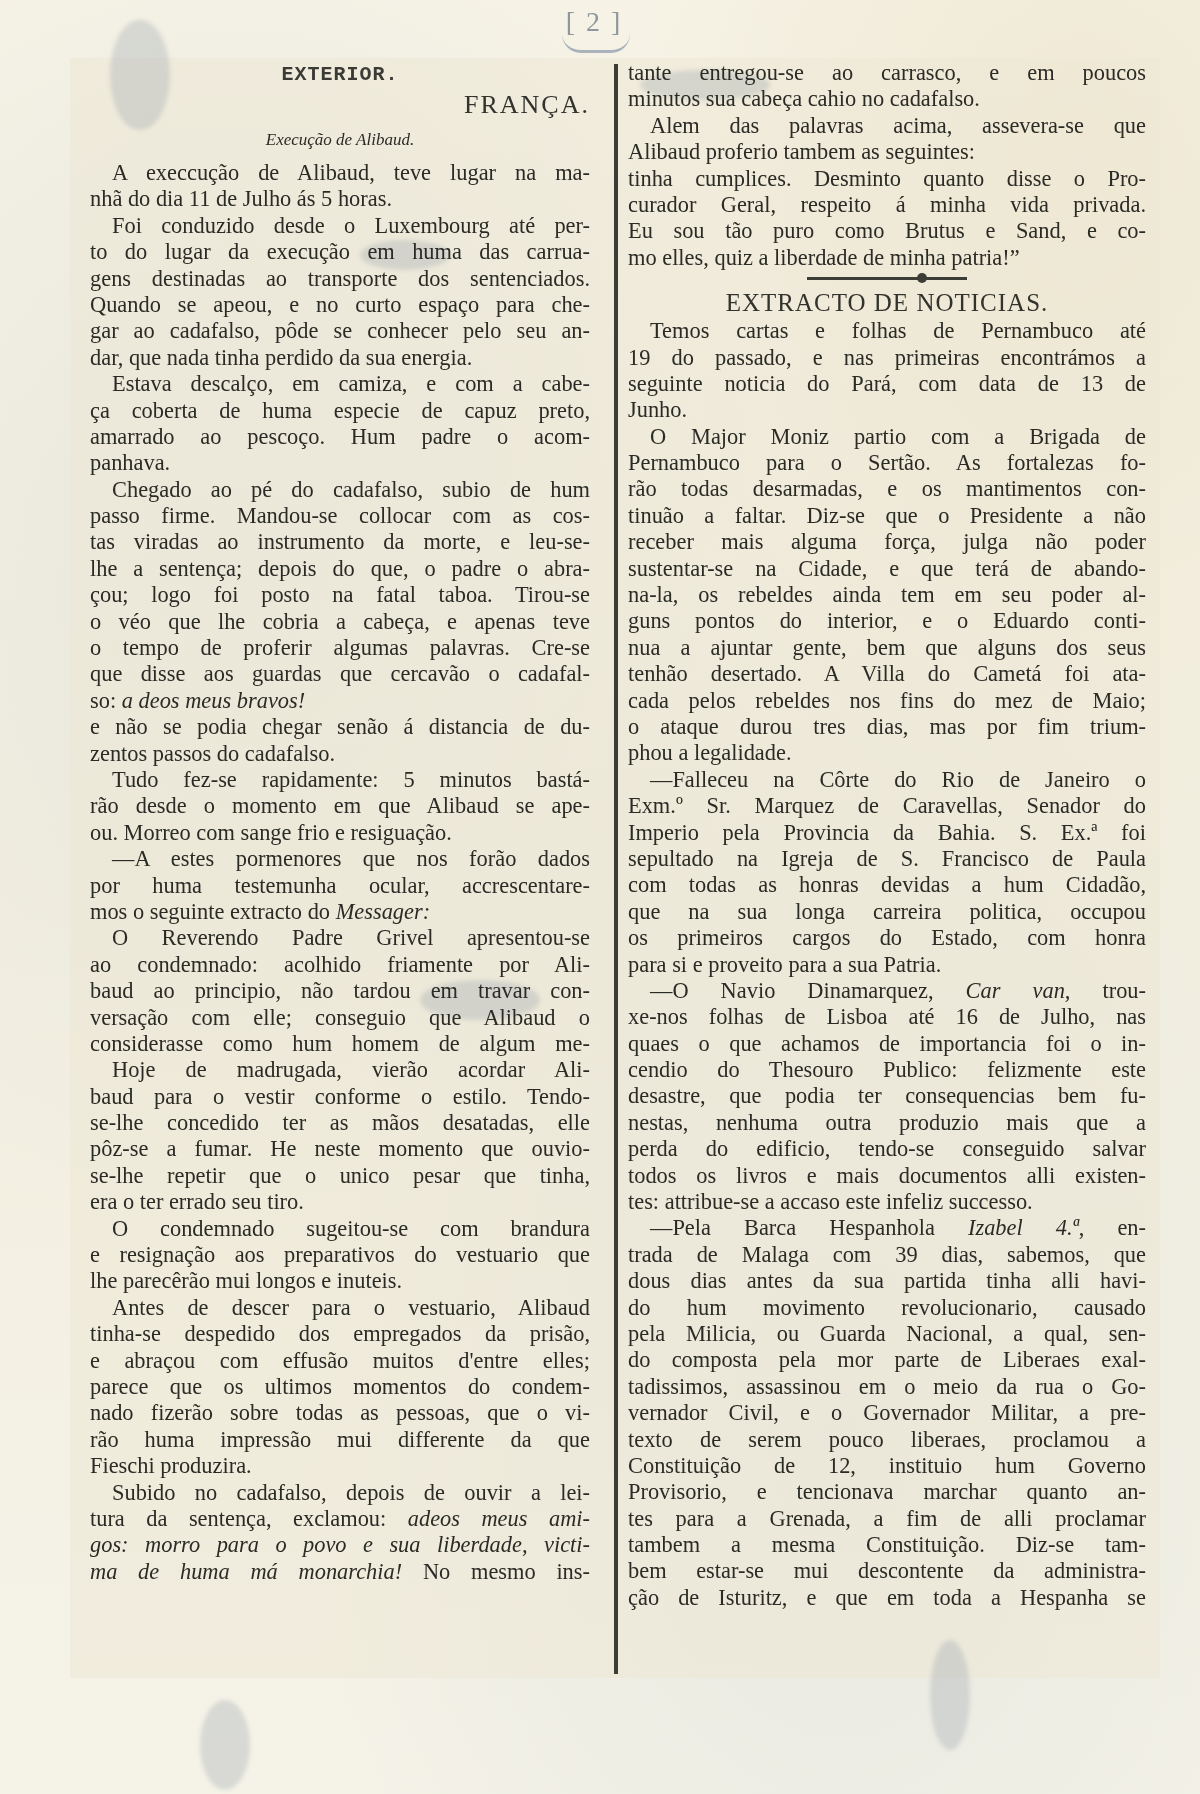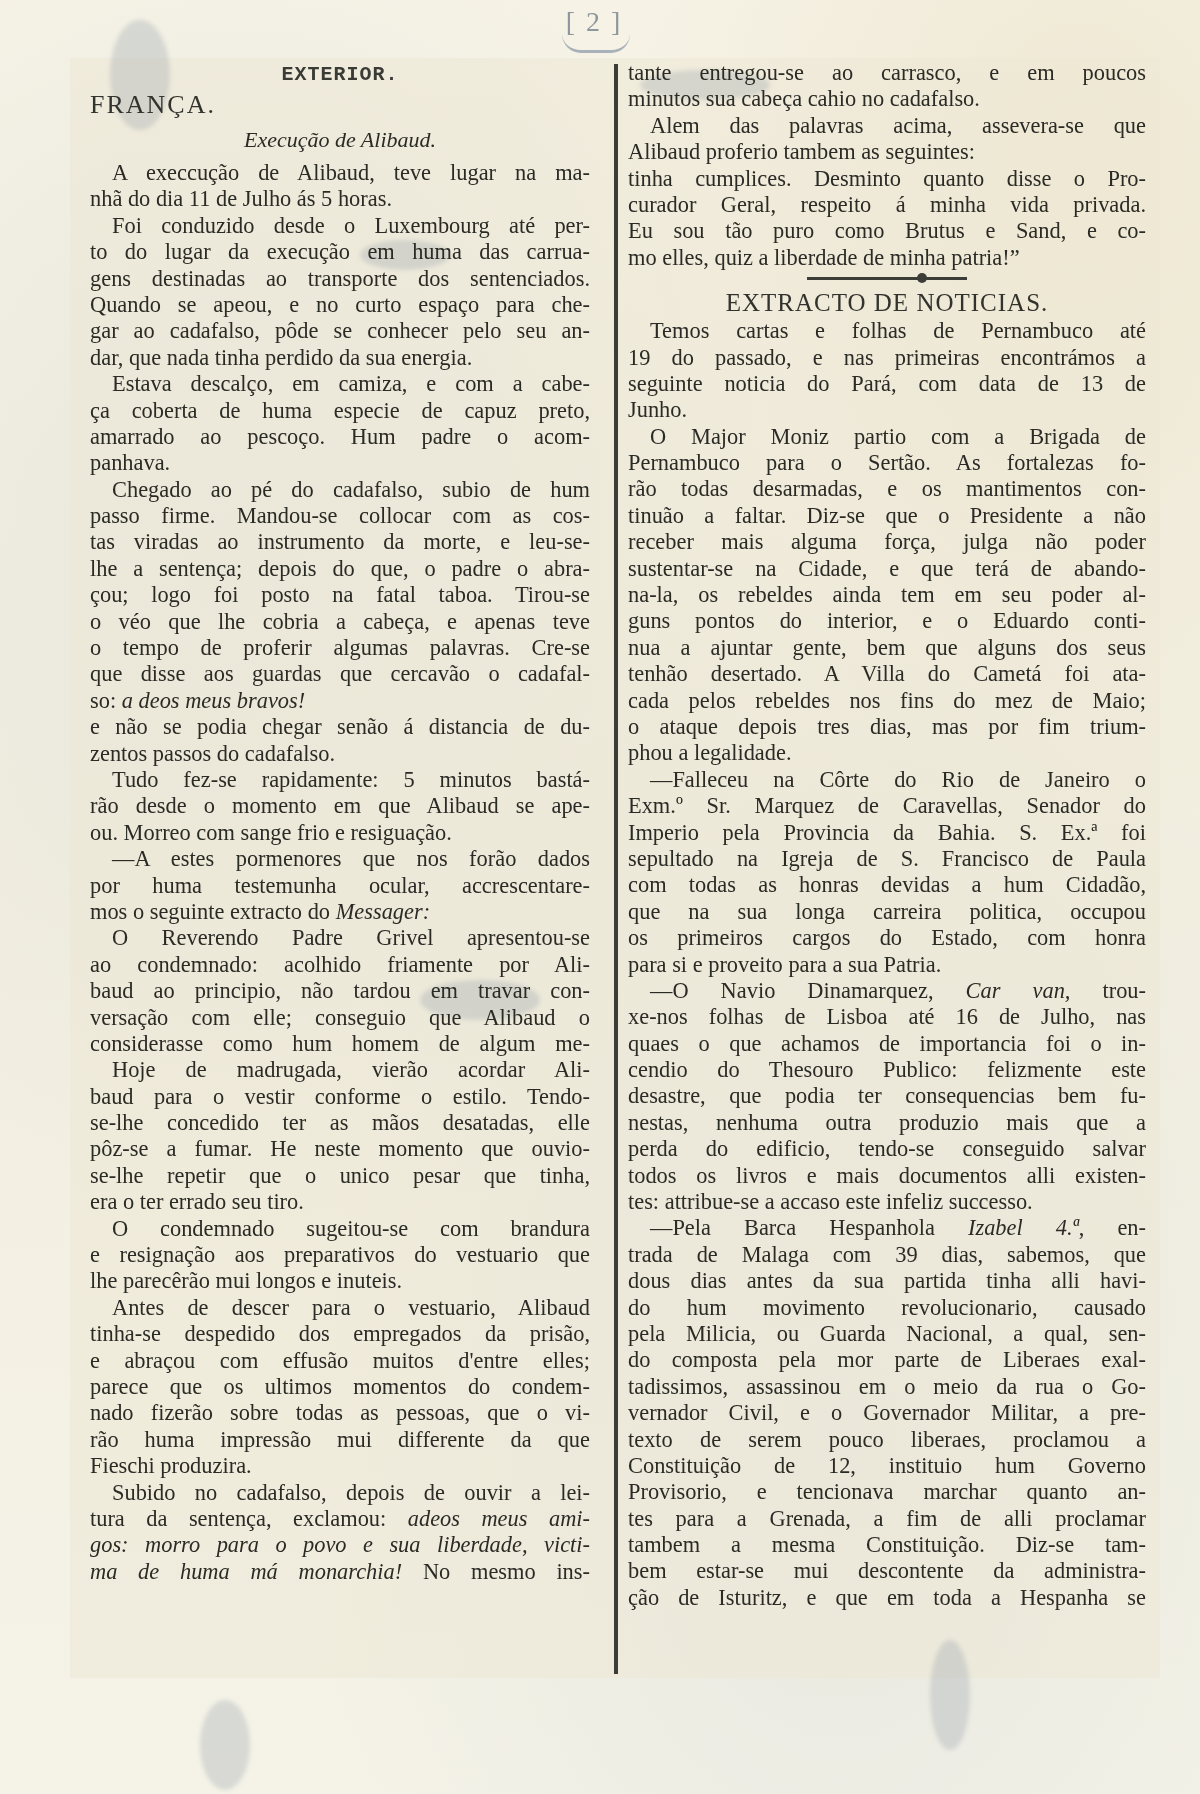--- a/index.html
+++ b/index.html
@@ -47,25 +47,25 @@
     text-align-last: justify; height: 26.4px; overflow: visible;
   }
   .line.last { text-align-last: left; }
   .line.indent { padding-left: 22px; }
   .head-exterior {
     text-align: center; font-family: Liberation Mono, monospace;
     font-weight: bold; font-size: 20px; letter-spacing: 1px; color: #3b3b36;
     height: 30px; line-height: 30px;
   }
   .head-franca {
-    text-align: left; font-size: 26px; letter-spacing: 2px; height: 30px; line-height: 30px;
+    text-align: right; font-size: 26px; letter-spacing: 2px; height: 30px; line-height: 30px;
     color: #33332e;
   }
   .head-sub {
-    text-align: center; font-style: italic; font-size: 22px; height: 40px; line-height: 40px;
+    text-align: center; font-style: italic; font-size: 17px; height: 40px; line-height: 40px;
   }
   .section-title {
     text-align: center; font-size: 25px; letter-spacing: 1px; height: 30px; line-height: 30px;
     color: #33332e;
     margin-top: 8px;
   }
   .rule {
     margin: 6px auto 4px; width: 160px; height: 3px; background: #3d3d38; position: relative;
   }
   .rule::after {
@@ -180,21 +180,21 @@
         <span class="line"><span>Pernambuco para o Sertão. As fortalezas fo-</span></span>
         <span class="line"><span>rão todas desarmadas, e os mantimentos con-</span></span>
         <span class="line"><span>tinuão a faltar. Diz-se que o Presidente a não</span></span>
         <span class="line"><span>receber mais alguma força, julga não poder</span></span>
         <span class="line"><span>sustentar-se na Cidade, e que terá de abando-</span></span>
         <span class="line"><span>na-la, os rebeldes ainda tem em seu poder al-</span></span>
         <span class="line"><span>guns pontos do interior, e o Eduardo conti-</span></span>
         <span class="line"><span>nua a ajuntar gente, bem que alguns dos seus</span></span>
         <span class="line"><span>tenhão desertado. A Villa do Cametá foi ata-</span></span>
         <span class="line"><span>cada pelos rebeldes nos fins do mez de Maio;</span></span>
-        <span class="line"><span>o ataque depois tres dias, mas por fim trium-</span></span>
+        <span class="line"><span>o ataque durou tres dias, mas por fim trium-</span></span>
         <span class="line last"><span>phou a legalidade.</span></span>
         <span class="line indent"><span>—Falleceu na Côrte do Rio de Janeiro o</span></span>
         <span class="line"><span>Exm.º Sr. Marquez de Caravellas, Senador do</span></span>
         <span class="line"><span>Imperio pela Provincia da Bahia. S. Ex.ª foi</span></span>
         <span class="line"><span>sepultado na Igreja de S. Francisco de Paula</span></span>
         <span class="line"><span>com todas as honras devidas a hum Cidadão,</span></span>
         <span class="line"><span>que na sua longa carreira politica, occupou</span></span>
         <span class="line"><span>os primeiros cargos do Estado, com honra</span></span>
         <span class="line last"><span>para si e proveito para a sua Patria.</span></span>
         <span class="line indent"><span>—O Navio Dinamarquez, </span><span class="it">Car van,</span><span> trou-</span></span>

